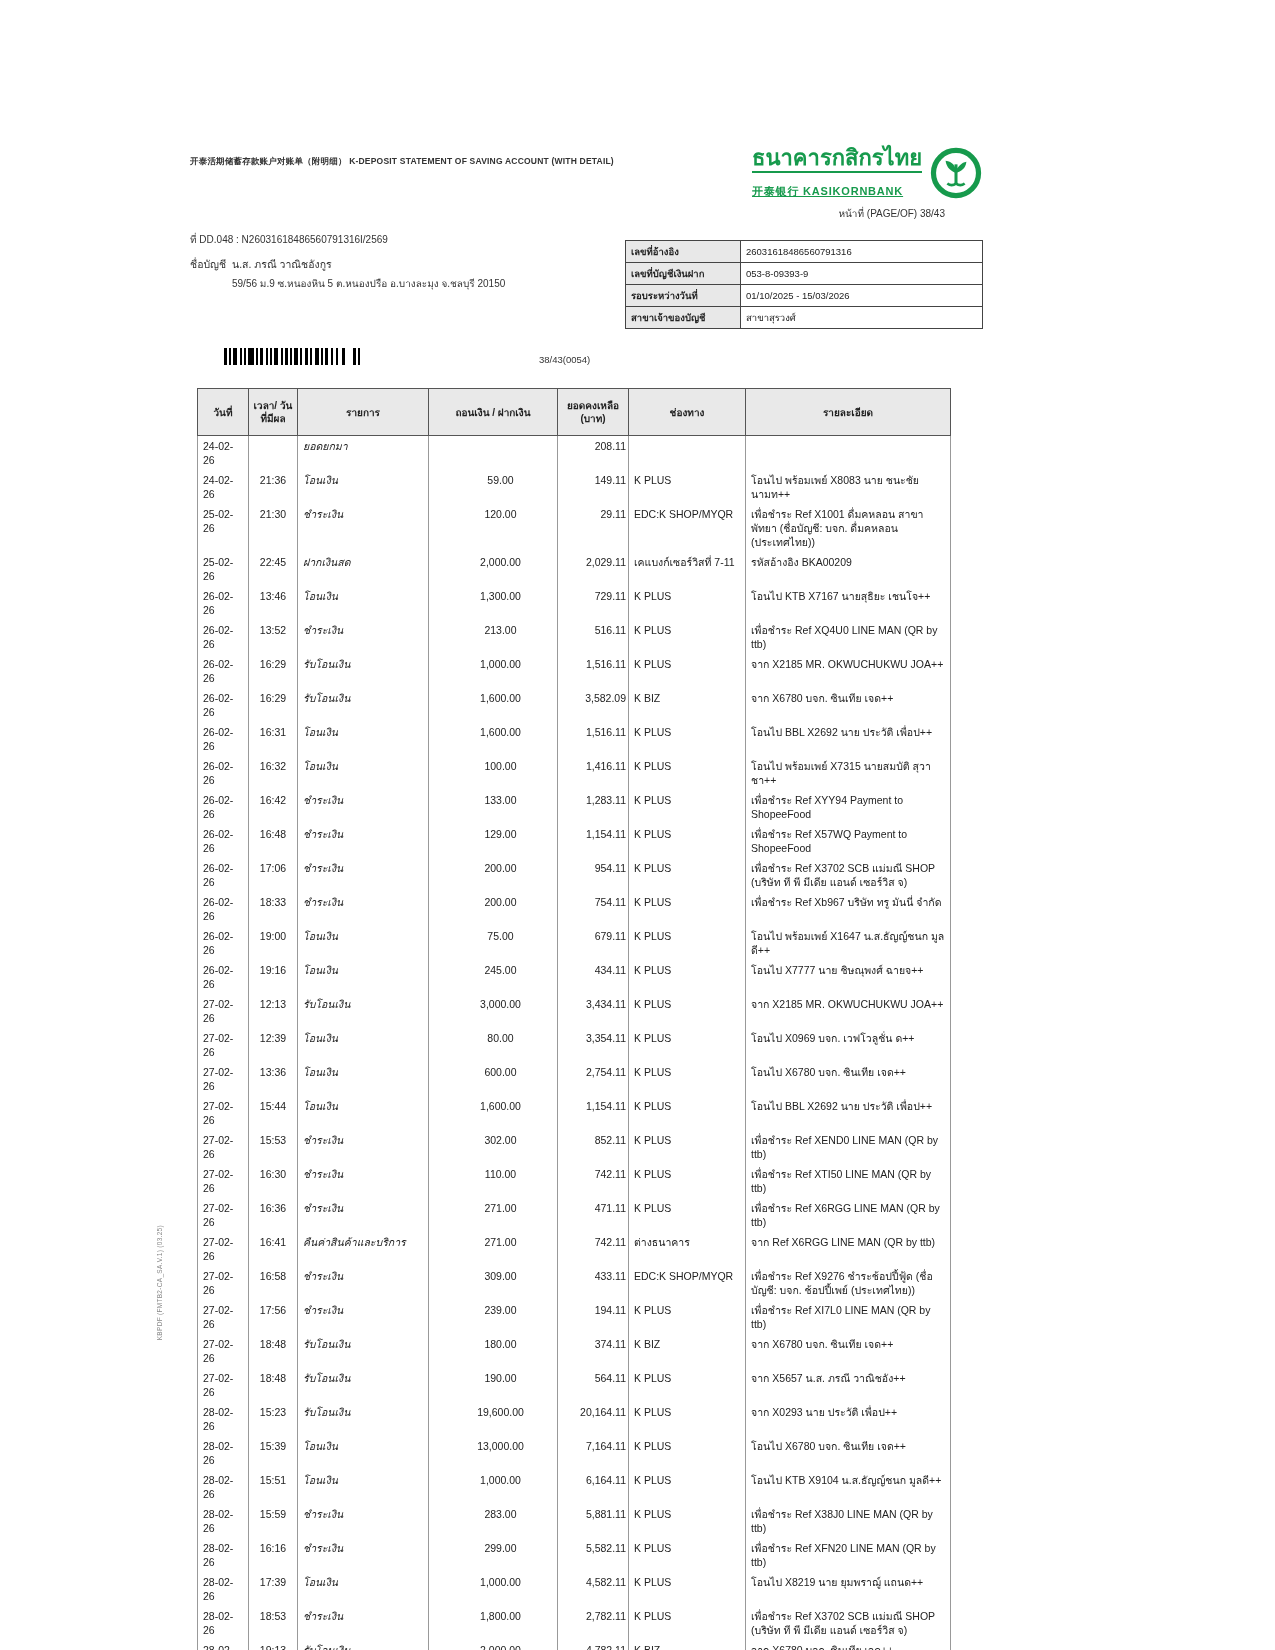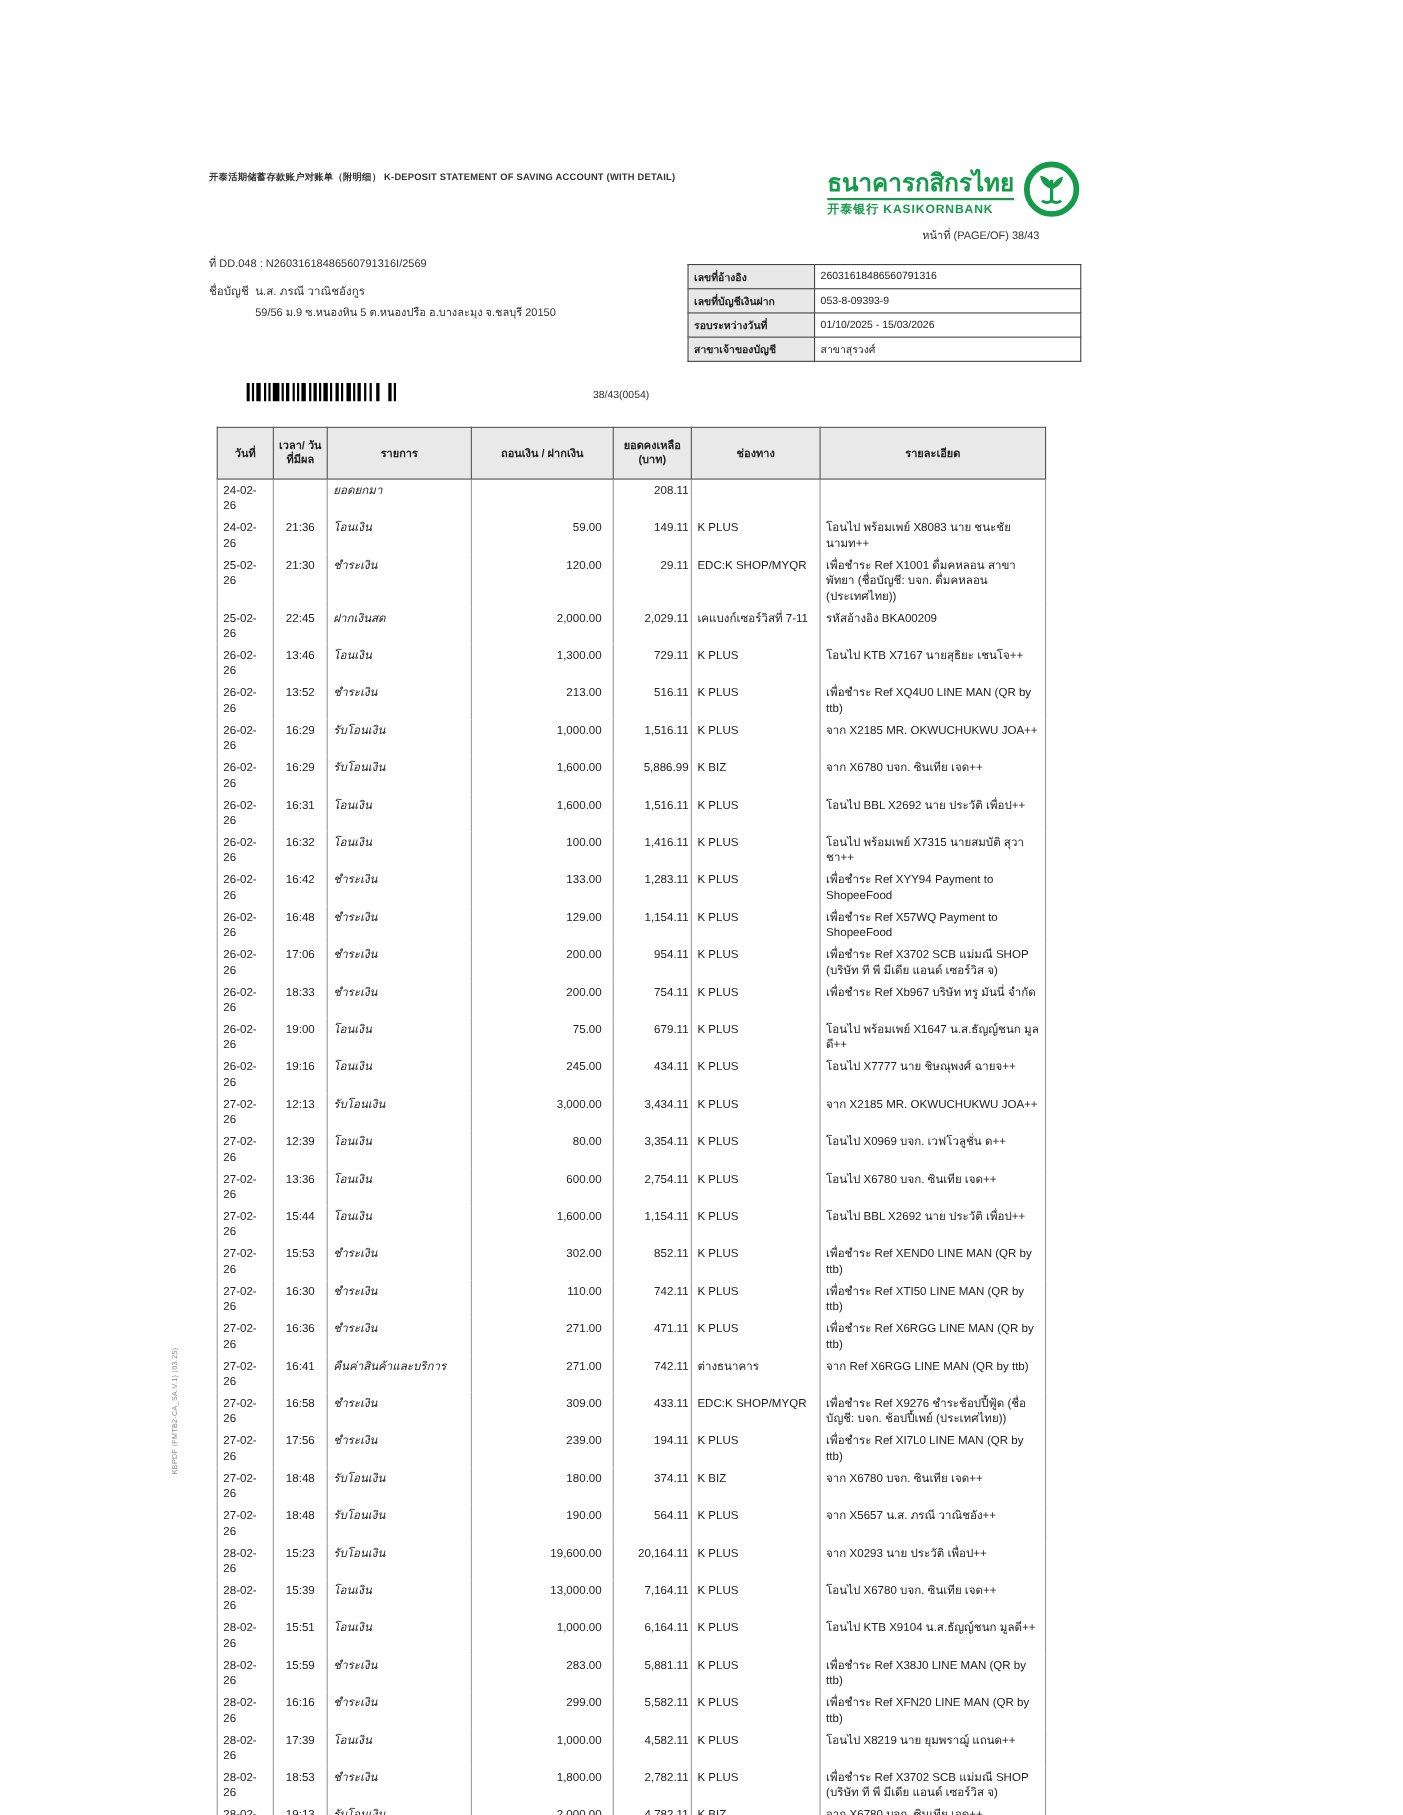--- a/index.html
+++ b/index.html
@@ -7,21 +7,21 @@
   .abs{position:absolute;}
 
   
   .title-block{left:190px;top:152px;}
   .doc-title{font-size:18px;font-weight:bold;color:#1a1a1a;}
   .doc-subtitle{font-size:8.5px;font-weight:bold;color:#333;margin-top:4px;letter-spacing:.2px;}
 
   .logo-block{left:752px;top:146px;display:flex;align-items:flex-end;gap:8px;}
   .bank-names{display:flex;flex-direction:column;align-items:stretch;}
   .bank-th{font-size:22px;font-weight:bold;color:#169a4c;line-height:1.05;}
-  .bank-en{font-size:11px;font-weight:bold;color:#169a4c;border-top:2px solid #169a4c;margin-top:2px;padding-top:1px;letter-spacing:.8px;}
+  .bank-en{font-size:11px;font-weight:bold;color:#169a4c;border-top:2px solid #169a4c;margin-top:2px;padding-top:11px;letter-spacing:.8px;text-decoration:underline;}
   .logo-circle{width:52px;height:52px;}
 
   .page-label{top:206px;left:625px;width:320px;text-align:right;font-size:10px;color:#333;}
 
   .doc-no{left:190px;top:232px;font-size:10px;color:#333;}
   .acct-line{left:190px;top:256px;font-size:10.5px;color:#333;}
   .acct-name{font-weight:normal;}
   .acct-addr{left:232px;top:276px;font-size:10px;color:#333;}
 
   
@@ -39,21 +39,21 @@
   .txn-table{left:197px;top:388px;width:748px;border-collapse:collapse;table-layout:fixed;}
   .txn-table th{background:#e9e9e9;border:1px solid #555;font-size:10px;font-weight:bold;color:#222;
       padding:6px 3px;height:34px;vertical-align:middle;text-align:center;line-height:1.3;}
   .txn-table td{border-left:1px solid #999;border-right:1px solid #999;font-size:10.5px;color:#222;
       padding:3px 5px;vertical-align:top;line-height:14px;}
   .txn-table{border:1.5px solid #444;}
   .txn-table tbody tr:last-child td{border-bottom:1.5px solid #444;}
   td.c-date{width:44px;}
   td.c-time{width:42px;text-align:center;}
   td.c-item{width:124px;font-style:italic;}
-  td.c-amount{width:122px;text-align:right;padding-right:10px;padding-left:25px;}
+  td.c-amount{width:122px;text-align:center;padding-right:10px;padding-left:25px;}
   td.c-balance{width:64px;text-align:right;padding-right:2px;}
   td.c-channel{width:110px;}
   td.c-detail{width:198px;}
   th.h-date{width:44px;} th.h-time{width:42px;} th.h-item{width:124px;}
   th.h-amount{width:122px;} th.h-balance{width:64px;} th.h-channel{width:110px;} th.h-detail{width:198px;}
 
   
   .side-note{left:156px;top:1225px;writing-mode:vertical-rl;transform:rotate(180deg);
       font-size:6.5px;color:#888;letter-spacing:.3px;}
 </style>
@@ -217,21 +217,21 @@
     <td class="c-amount">1,000.00</td>
     <td class="c-balance">1,516.11</td>
     <td class="c-channel">K PLUS</td>
     <td class="c-detail">จาก X2185 MR. OKWUCHUKWU JOA++</td>
   </tr>
       <tr>
     <td class="c-date">26-02-26</td>
     <td class="c-time">16:29</td>
     <td class="c-item">รับโอนเงิน</td>
     <td class="c-amount">1,600.00</td>
-    <td class="c-balance">5,886.99</td>
+    <td class="c-balance">3,582.09</td>
     <td class="c-channel">K BIZ</td>
     <td class="c-detail">จาก X6780 บจก. ซินเทีย เจด++</td>
   </tr>
       <tr>
     <td class="c-date">26-02-26</td>
     <td class="c-time">16:31</td>
     <td class="c-item">โอนเงิน</td>
     <td class="c-amount">1,600.00</td>
     <td class="c-balance">1,516.11</td>
     <td class="c-channel">K PLUS</td>

